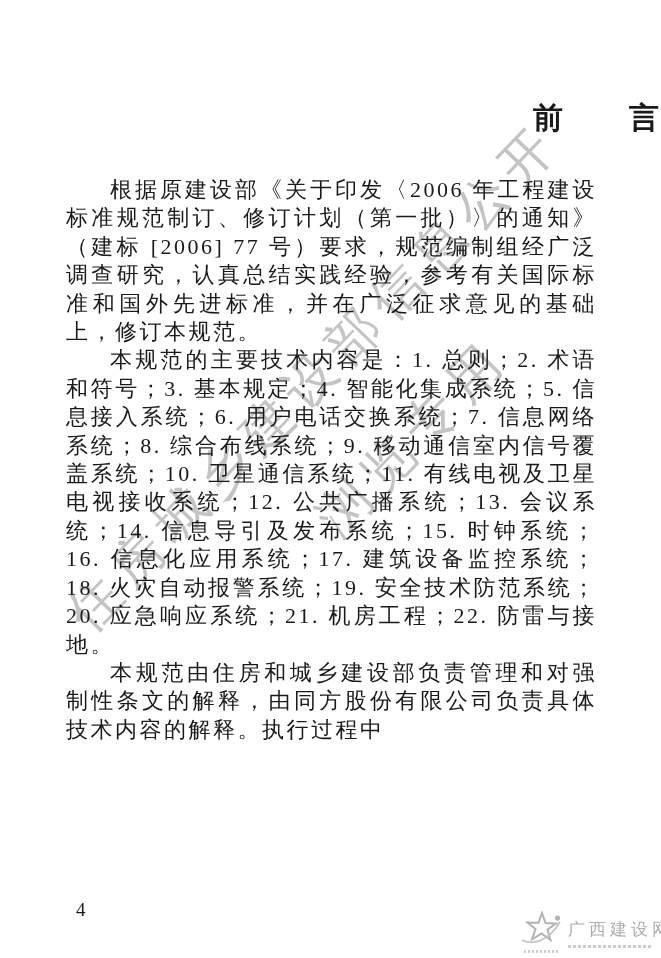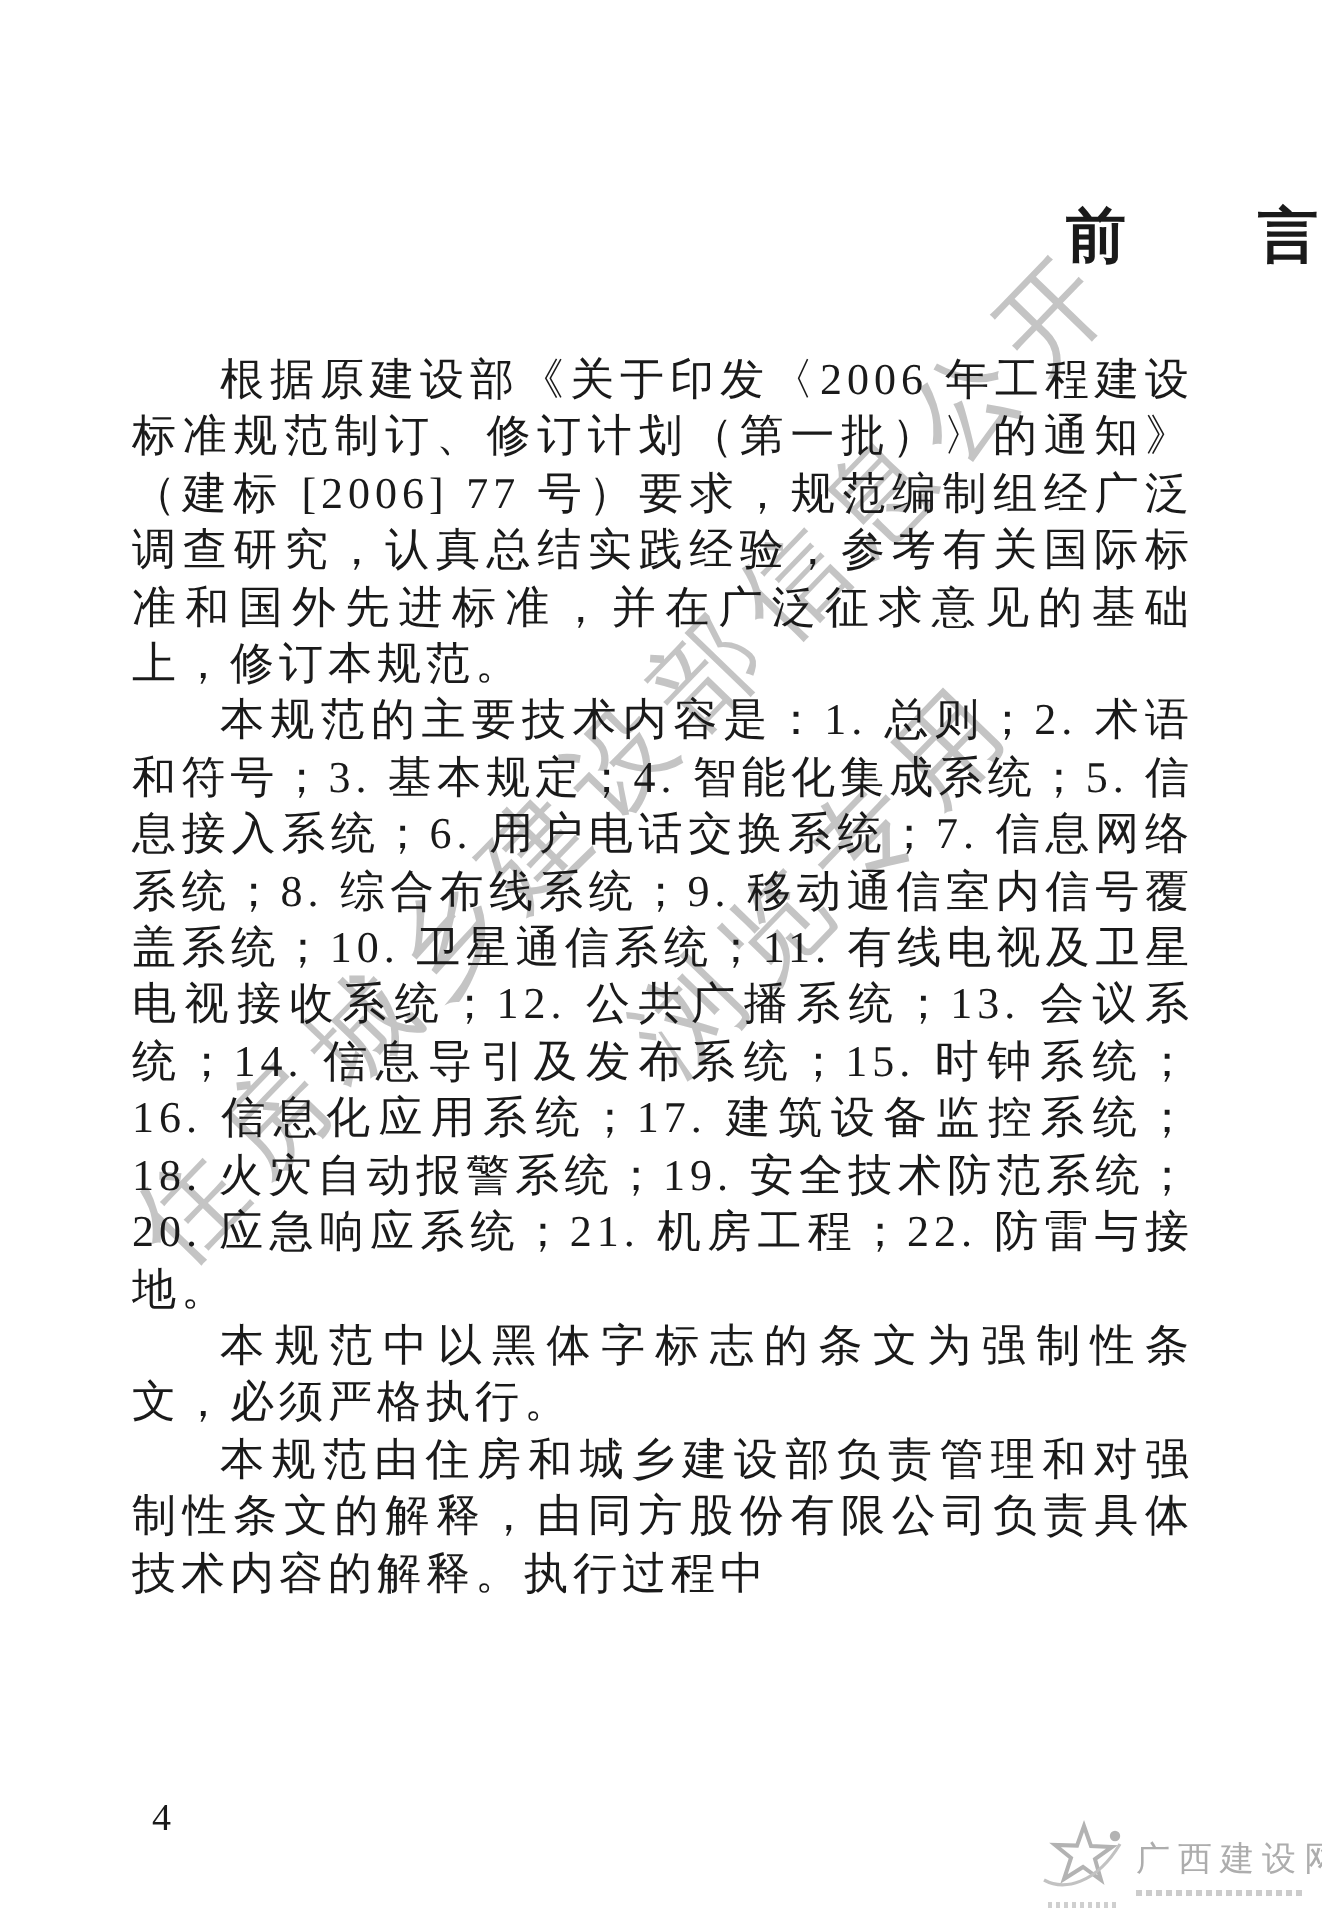--- a/index.html
+++ b/index.html
@@ -100,21 +100,20 @@
 <div class="page">
 
   <div class="watermark wm-1">住房城乡建设部信息公开</div>
   <div class="watermark wm-2">浏览专用</div>
 
   <div class="doc-title">前　　言</div>
 
   <div class="content">
     <p>根据原建设部《关于印发〈2006 年工程建设标准规范制订、修订计划（第一批）〉的通知》（建标 [2006] 77 号）要求，规范编制组经广泛调查研究，认真总结实践经验，参考有关国际标准和国外先进标准，并在广泛征求意见的基础上，修订本规范。</p>
     <p>本规范的主要技术内容是：1. 总则；2. 术语和符号；3. 基本规定；4. 智能化集成系统；5. 信息接入系统；6. 用户电话交换系统；7. 信息网络系统；8. 综合布线系统；9. 移动通信室内信号覆盖系统；10. 卫星通信系统；11. 有线电视及卫星电视接收系统；12. 公共广播系统；13. 会议系统；14. 信息导引及发布系统；15. 时钟系统；16. 信息化应用系统；17. 建筑设备监控系统；18. 火灾自动报警系统；19. 安全技术防范系统；20. 应急响应系统；21. 机房工程；22. 防雷与接地。</p>
-    <p>本规范中以黑体字标志的条文为强制性条文，必须严格执行。</p>
     <p>本规范由住房和城乡建设部负责管理和对强制性条文的解释，由同方股份有限公司负责具体技术内容的解释。执行过程中</p>
   </div>
 
   <div class="page-number">4</div>
 
   <div class="logo">
     <div>
       <svg class="logo-star" viewBox="0 0 42 38" fill="none" xmlns="http://www.w3.org/2000/svg">
         <path d="M22 3 L25.5 13 L36 13.5 L27.5 19.5 L30.5 30 L21.5 23.5 L12 29.5 L15.5 19 L7.5 12.5 L18.5 12.8 Z" stroke="#b3b3b3" stroke-width="2" fill="#ffffff"></path>
         <path d="M2 30 C 12 35.5, 28 32, 40 12" stroke="#c2c2c2" stroke-width="1.6" fill="none"></path>

